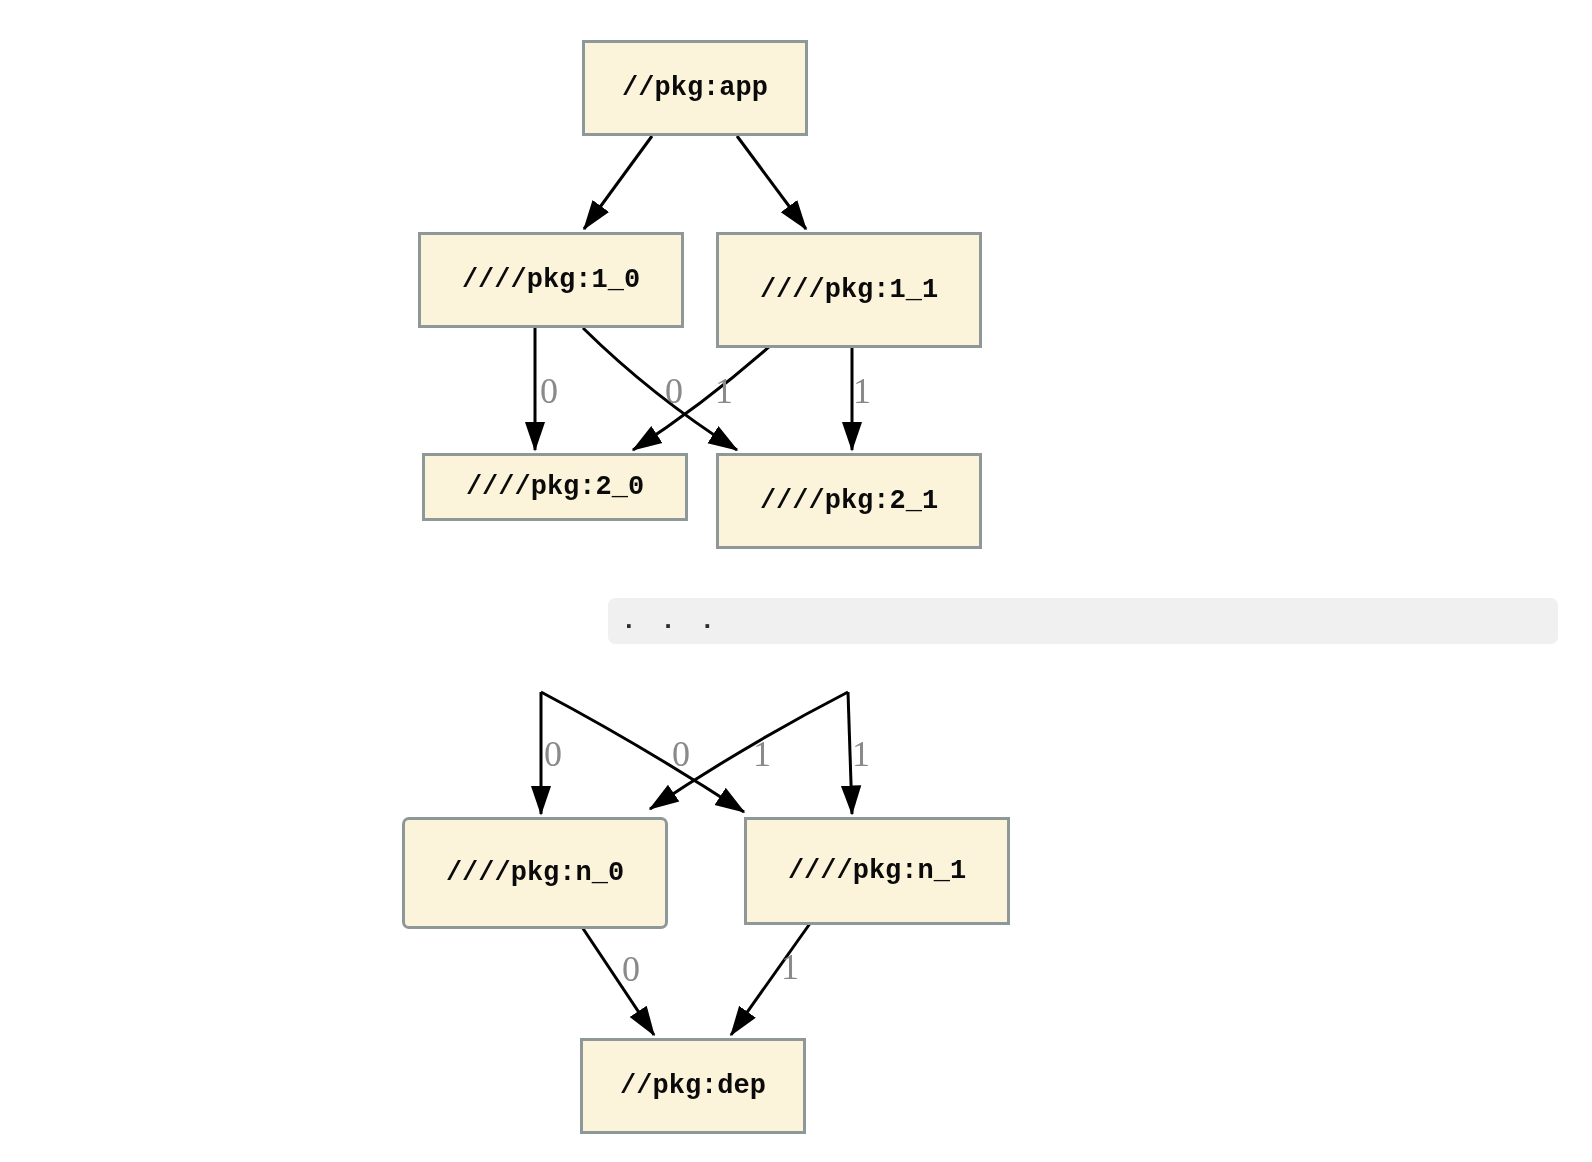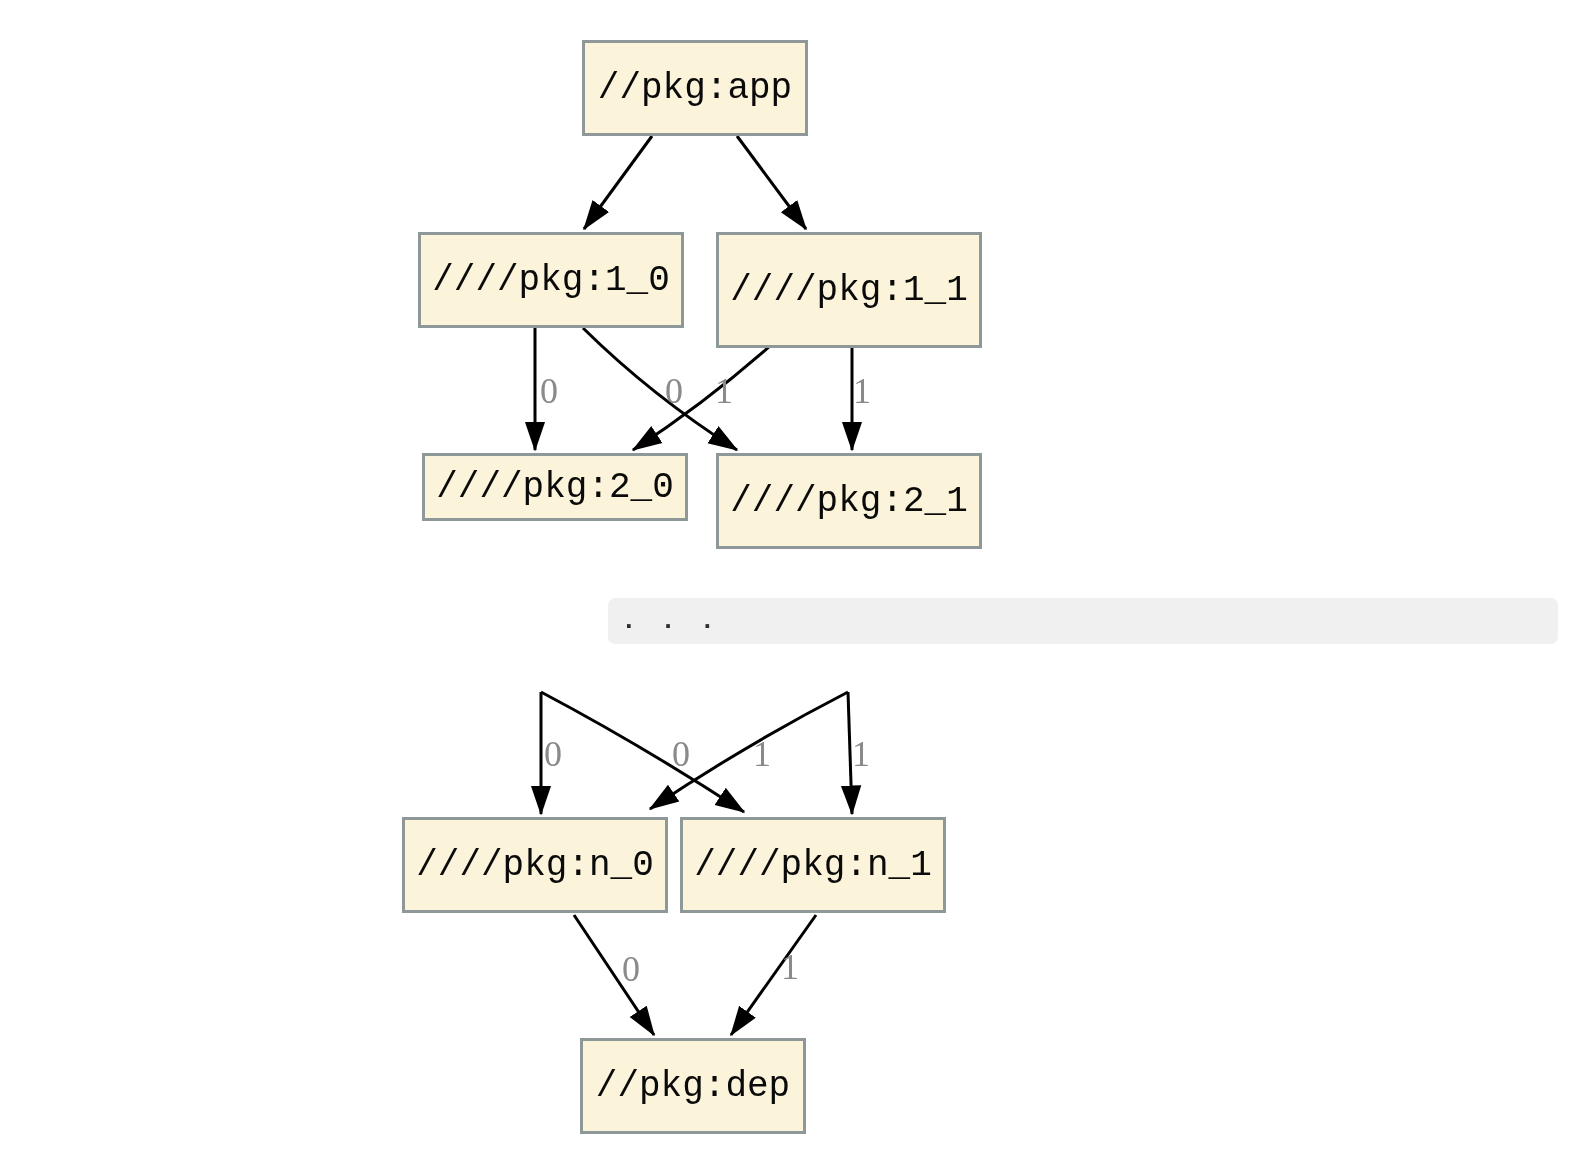--- a/index.html
+++ b/index.html
@@ -17,22 +17,22 @@
   }
   .node {
     position: absolute;
     box-sizing: border-box;
     background: var(--node-fill, #fcf4da);
     border: 3px solid var(--node-border, #8f9898);
     display: flex;
     align-items: center;
     justify-content: center;
     font-family: "Liberation Mono", "DejaVu Sans Mono", monospace;
-    font-weight: normal;
-    font-size: 36px;
+    font-weight: bold;
+    font-size: 27px;
     color: #0a0a0a;
     white-space: pre;
     z-index: 2;
   }
   .edge-layer {
     position: absolute;
     left: 0;
     top: 0;
     width: 1592px;
     height: 1162px;
@@ -133,25 +133,25 @@
   </div>
 
   <div class="node" style="left:716px; top:453px; width:266px; height:96px;text-align:center;">
     <span>////pkg:2_1</span>
   </div>
 
   <div class="ellipsis-band">
     <span>. . .</span>
   </div>
 
-  <div class="node" style="left:402px; top:817px; width:266px; height:96px;">
+  <div class="node" style="left:402px; top:817px; width:266px; height:112px;border-radius:7px;">
     <span>////pkg:n_0</span>
   </div>
 
-  <div class="node" style="left:680px; top:817px; width:266px; height:96px;">
+  <div class="node" style="left:744px; top:817px; width:266px; height:108px;">
     <span>////pkg:n_1</span>
   </div>
 
   <div class="node" style="left:580px; top:1038px; width:226px; height:96px;">
     <span>//pkg:dep</span>
   </div>
 
 </div>
 
 </body></html>

